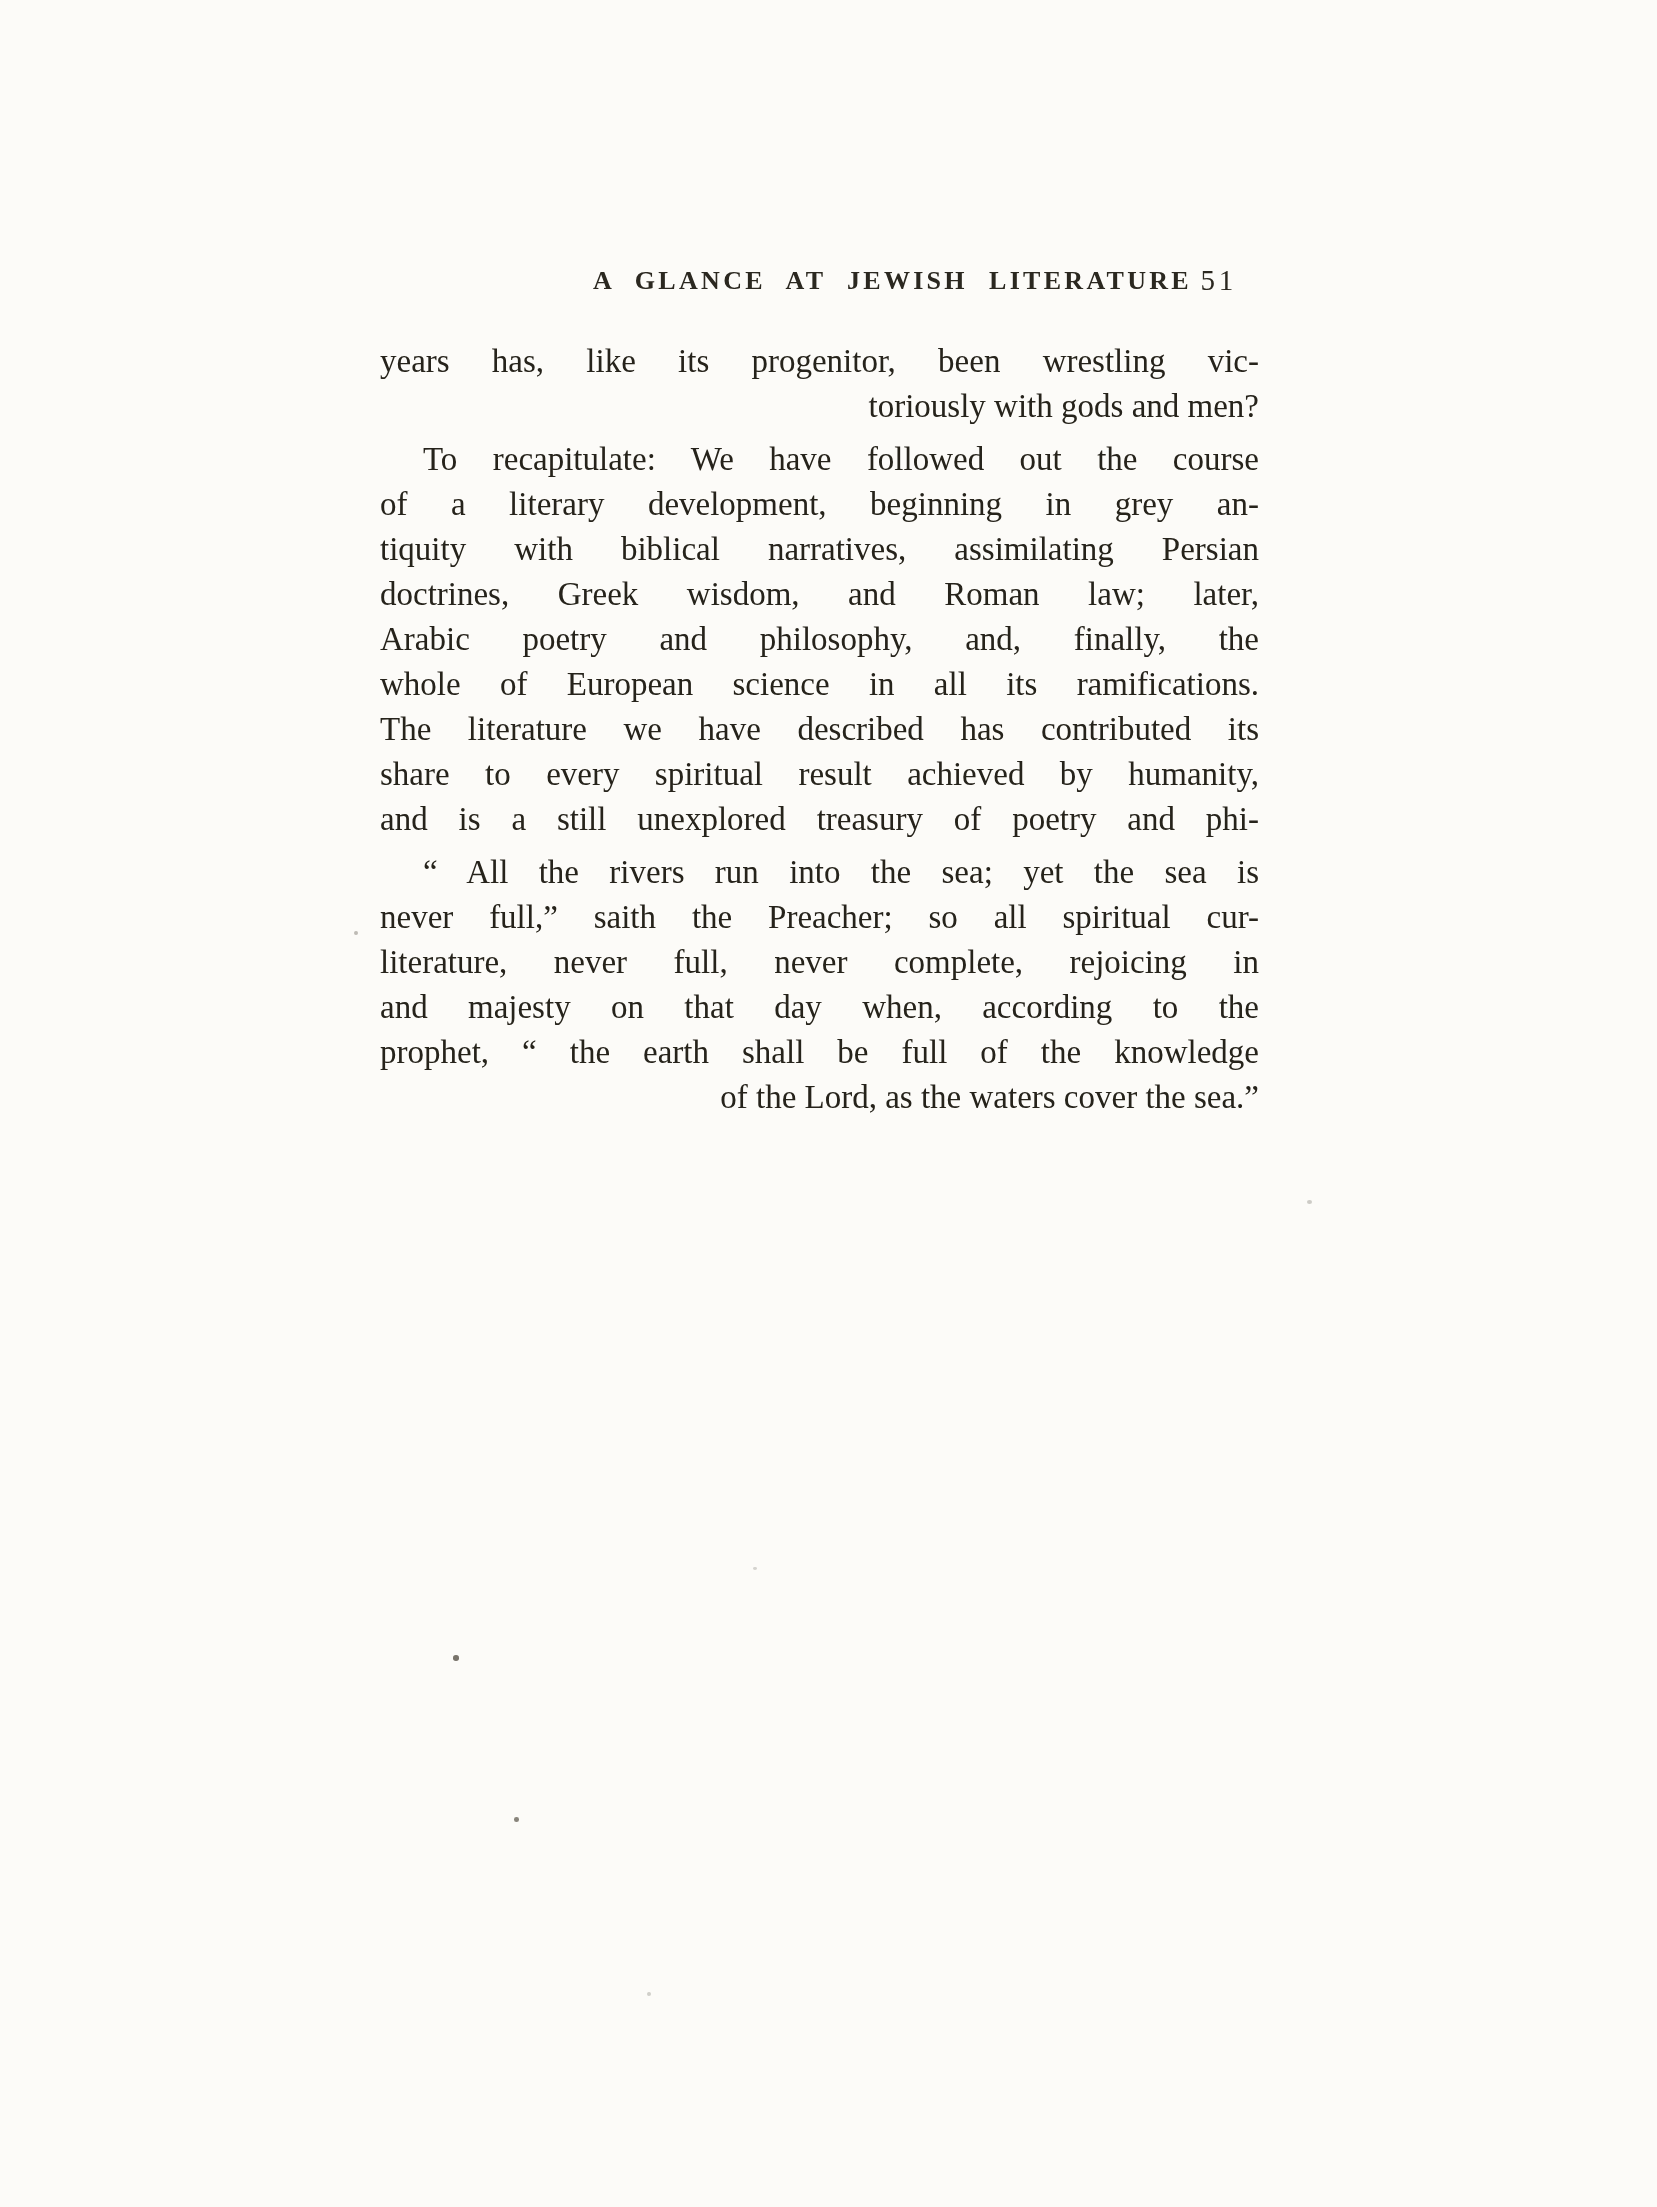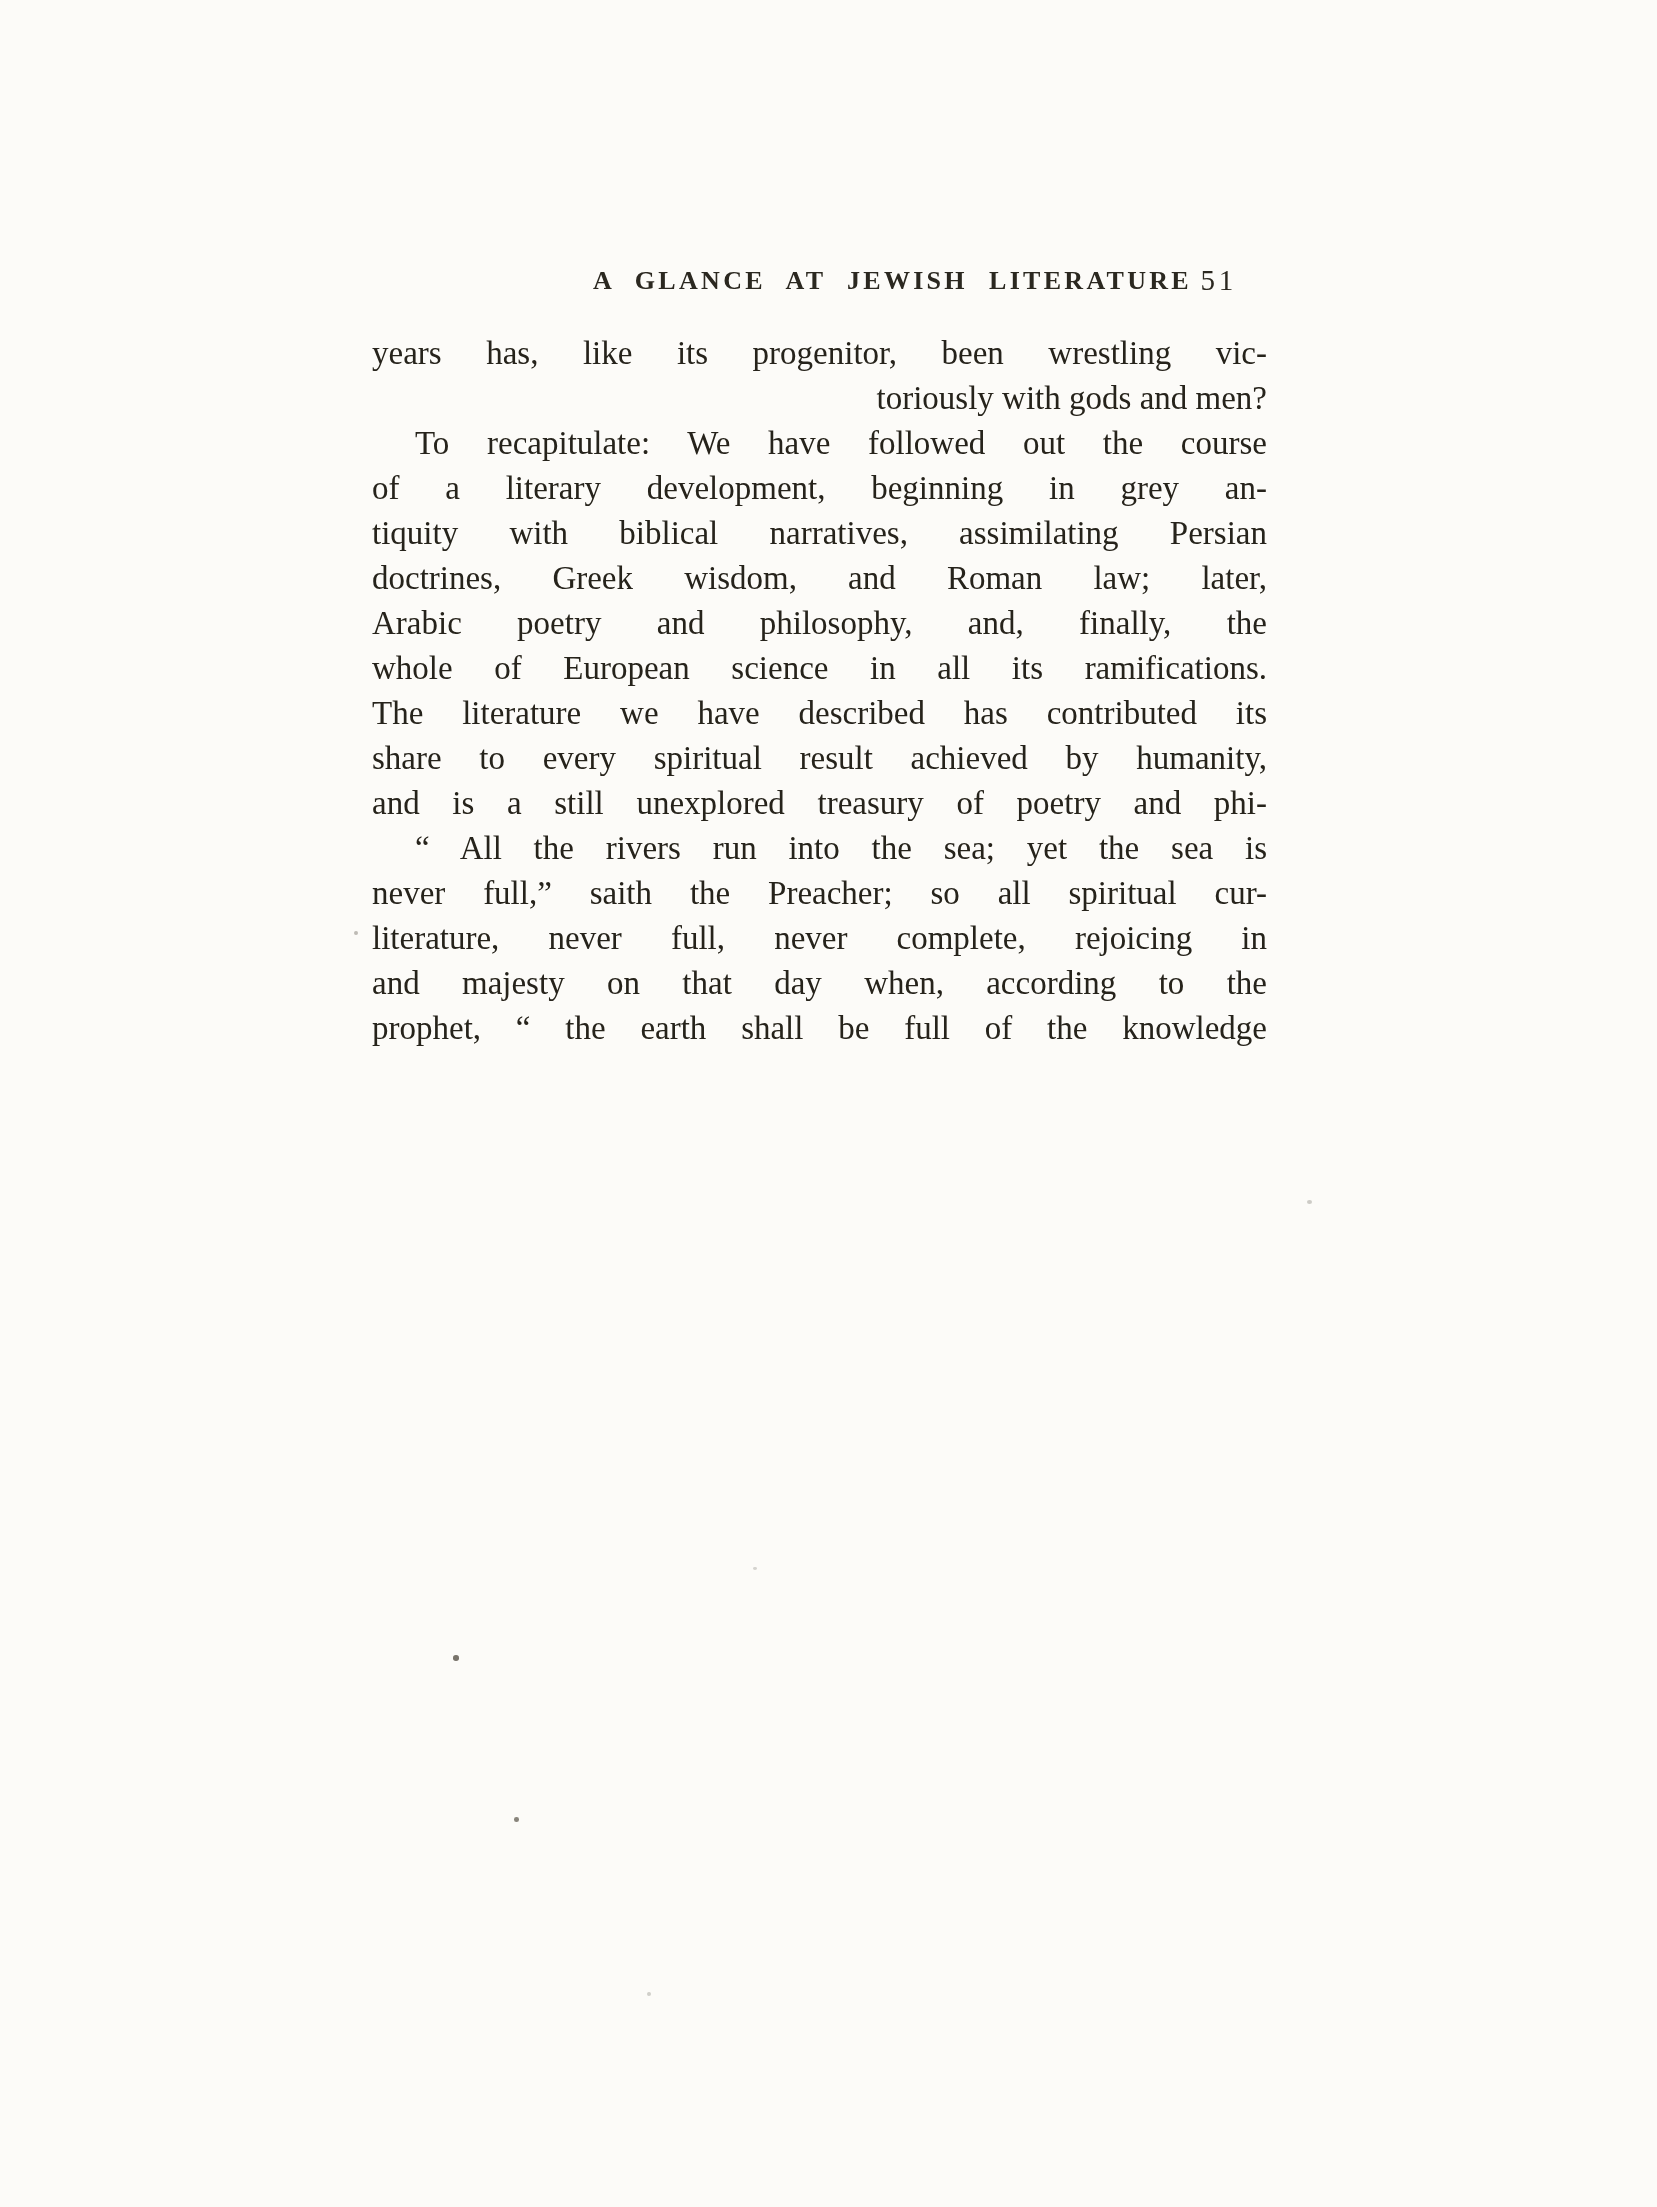--- a/index.html
+++ b/index.html
@@ -48,21 +48,21 @@
 
   
   .body-text {
     position: absolute;
     left: 372px;
     top: 331px;
     width: 895px;
     font-size: 33px;
     color: #26231b;
   }
-  .paragraph { margin: 0; padding: 0; }
+  .paragraph { margin: 8px; padding: 0; }
   .line {
     line-height: 45px;
     white-space: normal;
   }
   .line.just {
     text-align: justify;
     text-align-last: justify;
     text-justify: inter-word;
   }
   .line.last {
@@ -110,20 +110,21 @@
         <div class="line just">The literature we have described has contributed its</div>
         <div class="line just">share to every spiritual result achieved by humanity,</div>
         <div class="line just">and is a still unexplored treasury of poetry and phi-</div>
       </div>
     <div class="paragraph">
         <div class="line just indent">“ All the rivers run into the sea; yet the sea is</div>
         <div class="line just">never full,” saith the Preacher; so all spiritual cur-</div>
         <div class="line just">literature, never full, never complete, rejoicing in</div>
         <div class="line just">and majesty on that day when, according to the</div>
         <div class="line just">prophet, “ the earth shall be full of the knowledge</div>
+        <div class="line last">of the Lord, as the waters cover the sea.”</div>
       </div>
   </div>
 
   <div class="speck s1"></div>
   <div class="speck s2"></div>
   <div class="speck s3"></div>
   <div class="speck s4"></div>
   <div class="speck s5"></div>
   <div class="speck s6"></div>
 

